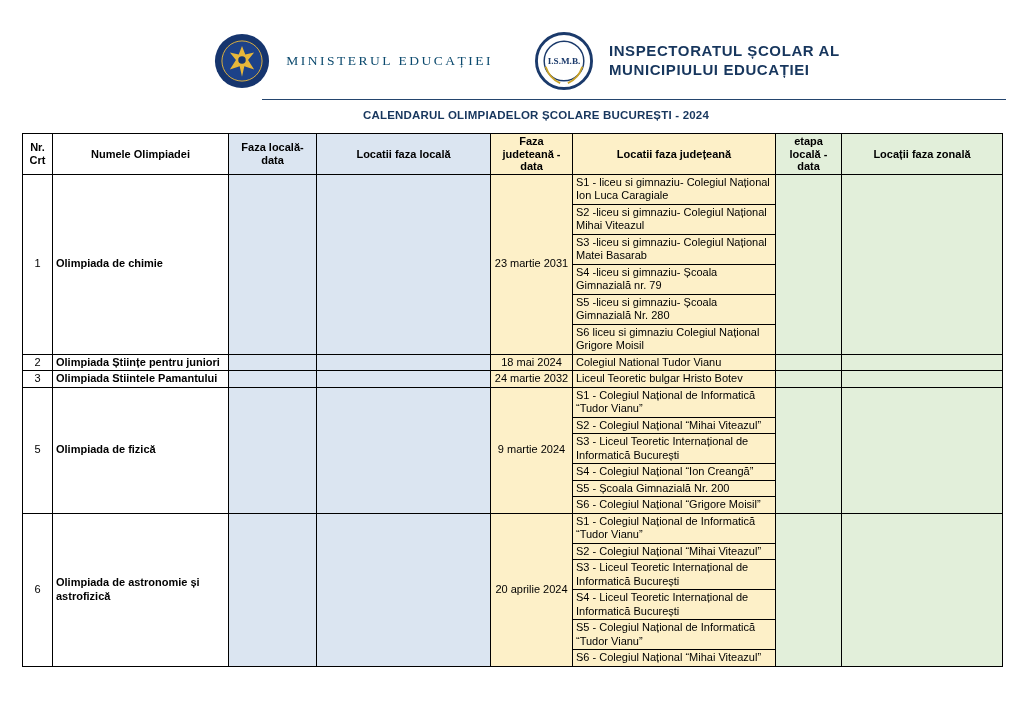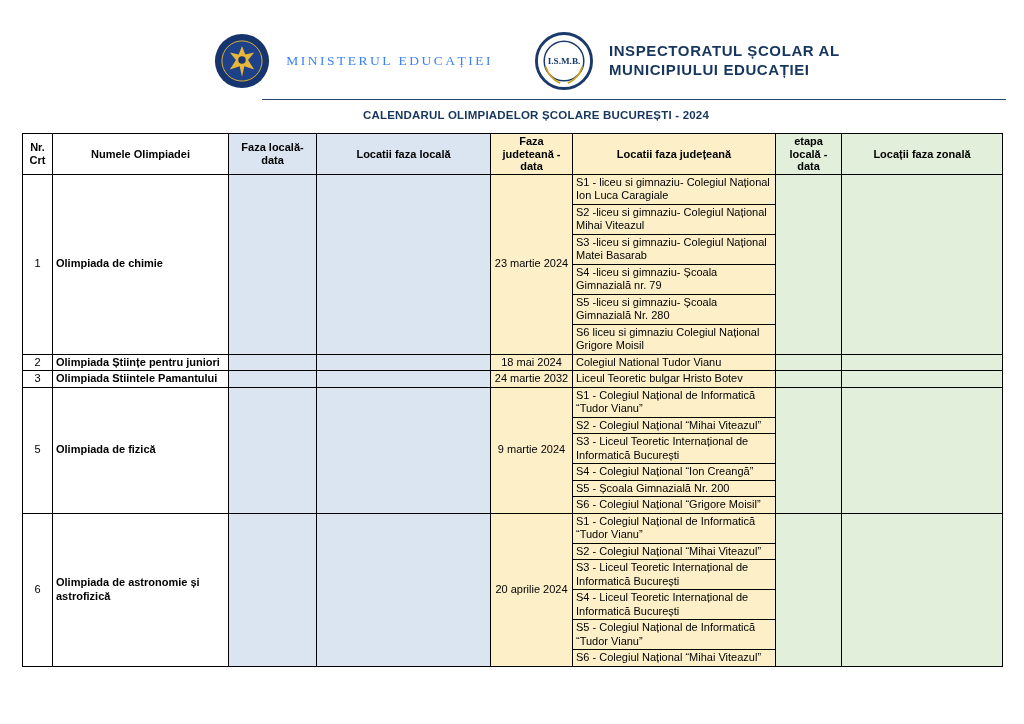--- a/index.html
+++ b/index.html
@@ -19,21 +19,21 @@
 
   
   .top-header{padding-top:30px;}
   .logo-row{
     display:flex;align-items:center;justify-content:center;
     gap:16px;height:62px;margin-left:30px;
   }
   .gov-logo svg, .ismb-logo svg{display:block;}
   .ministry-label{
     font-family:"Liberation Serif", serif;
-    font-size:13.5px;letter-spacing:2.5px;color:#3b82f6;
+    font-size:13.5px;letter-spacing:2.5px;color:#0c4a6e;
     margin-right:26px;white-space:nowrap;
   }
   .inspectorate-label{
     font-family:Liberation Sans, sans-serif;
     font-size:15px;font-weight:bold;color:var(--title-color);
     letter-spacing:0.6px;line-height:1.25;white-space:nowrap;
   }
   .header-rule{
     margin:7px 18px 0 262px;
     border-top:1.5px solid #24456e;
@@ -132,21 +132,21 @@
           <th class="bg-zon">etapa locală - data</th>
           <th class="bg-zon">Locații faza zonală</th>
         </tr>
       </thead>
     <tbody>
         <tr>
           <td class="nr" rowspan="6">1</td>
           <td class="name" rowspan="6">Olimpiada de chimie</td>
           <td class="bg-local center" rowspan="6"></td>
           <td class="bg-local" rowspan="6"></td>
-          <td class="bg-jud center" rowspan="6">23 martie 2024</td>
+          <td class="bg-jud center" rowspan="6">23 martie 2031</td>
           <td class="bg-jud loc">S1 - liceu si gimnaziu- Colegiul Național  Ion Luca Caragiale</td>
           <td class="bg-zon center" rowspan="6"></td>
           <td class="bg-zon" rowspan="6"></td>
         </tr>
         <tr>
           <td class="bg-jud loc">S2 -liceu si gimnaziu- Colegiul Național Mihai Viteazul</td>
         </tr>
         <tr>
           <td class="bg-jud loc">S3 -liceu si gimnaziu- Colegiul Național Matei Basarab</td>
         </tr>

